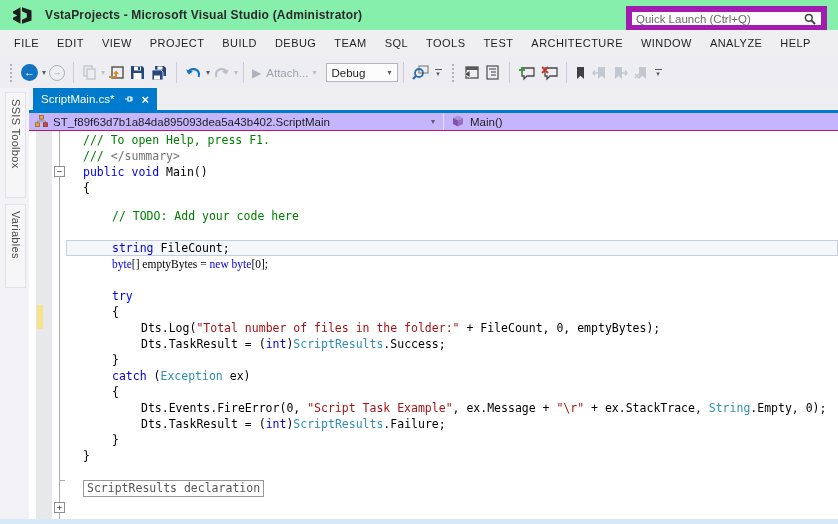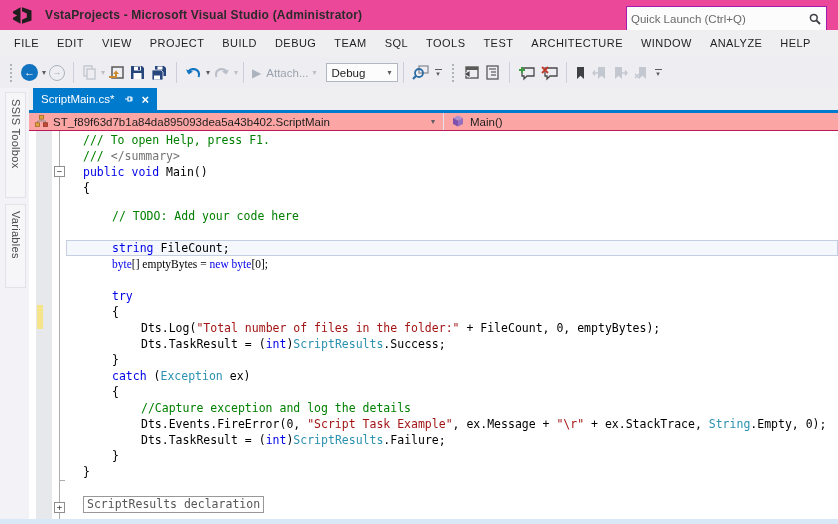--- a/index.html
+++ b/index.html
@@ -1,25 +1,25 @@
 <!DOCTYPE html>
 <html><head>
 <meta charset="utf-8">
 <style>
   html,body{margin:0;padding:0;}
   body{width:838px;height:524px;overflow:hidden;background:#fff;}
   .window{position:relative;width:838px;height:524px;background:#fff;
           font-family:"Liberation Sans",sans-serif;-webkit-font-smoothing:antialiased;}
 
   
-  .titlebar{position:absolute;left:0;top:0;right:0;height:30px;background:#ec4899;display:flex;align-items:center;}
+  .titlebar{position:absolute;left:0;top:0;right:0;height:30px;background:#86efac;display:flex;align-items:center;}
   .vslogo{margin-left:13px;display:flex;}
   .title{margin-left:13px;font-size:12px;font-weight:700;color:#2B2B2B;letter-spacing:.2px;}
   .quicklaunch{position:absolute;right:11px;top:6px;width:201px;height:25px;background:#FCFCFC;
-               border:1px solid #a21caf;display:flex;align-items:center;box-sizing:border-box;}
+               border:6px solid #a21caf;display:flex;align-items:center;box-sizing:border-box;}
   .quicklaunch input{flex:1;min-width:0;border:0;outline:0;background:transparent;
                font:11.5px "Liberation Sans",sans-serif;color:#333;padding:0 4px;}
   .quicklaunch input::placeholder{color:#6A6A6A;}
   .ql-icon{margin:0 5px 0 2px;display:flex;}
 
   
   .menubar{position:absolute;top:30px;left:0;right:0;height:27px;background:#EFEFF2;
            display:flex;align-items:center;padding-left:5px;}
   .menu-item{padding:0 9px;font-size:11px;color:#1E1E1E;letter-spacing:.45px;line-height:27px;}
 
@@ -56,21 +56,21 @@
 
   
   .tabstrip{position:absolute;top:88px;left:29px;right:0;height:22px;background:#EFEFF2;}
   .tab-underline{position:absolute;top:110px;left:29px;right:0;height:3px;background:#007ACC;}
   .doc-tab{position:absolute;left:33px;top:88px;height:22px;background:#007ACC;color:#fff;
            display:flex;align-items:center;padding:0 8px;font-size:11.5px;}
   .doc-tab .pin{margin-left:9px;display:flex;}
   .doc-tab .close{margin-left:8px;font-size:13px;line-height:13px;font-weight:700;color:#fff;}
 
   
-  .navbar{position:absolute;top:113px;left:29px;right:0;height:17px;background:#fca5a5;
+  .navbar{position:absolute;top:113px;left:29px;right:0;height:17px;background:#c4b5fd;
           border-bottom:6px solid #be185d;display:flex;box-sizing:content-box;}
   .nav-left{width:414px;display:flex;align-items:center;padding-left:6px;box-sizing:border-box;}
   .nav-left .txt{font-size:11.5px;color:#1E1E1E;margin-left:5px;white-space:nowrap;}
   .nav-left .caret{margin-left:auto;margin-right:8px;}
   .nav-div{width:1px;background:#E2E2E8;}
   .nav-right{flex:1;display:flex;align-items:center;padding-left:8px;}
   .nav-right .txt{font-size:11.5px;color:#1E1E1E;margin-left:6px;}
 
   
   .editor{position:absolute;top:131px;left:29px;right:0;bottom:0;background:#fff;}
@@ -351,21 +351,20 @@
         <div class="line hl" style="padding-left: 46px;"><span class="tk-k">string</span><span class="tk-p"> FileCount;</span></div>
         <div class="line" style="padding-left: 46px; font-family: Liberation Serif, serif;"><span class="tk-k">byte</span><span class="tk-p">[] emptyBytes = </span><span class="tk-k">new</span><span class="tk-p"> </span><span class="tk-k">byte</span><span class="tk-p">[0];</span></div>
         <div class="line" style="padding-left: 46px;"></div>
         <div class="line" style="padding-left: 46px;"><span class="tk-k">try</span></div>
         <div class="line" style="padding-left: 46px;"><span class="tk-p">{</span></div>
         <div class="line" style="padding-left: 75px;"><span class="tk-p">Dts.Log(</span><span class="tk-s">"Total number of files in the folder:"</span><span class="tk-p"> + FileCount, 0, emptyBytes);</span></div>
         <div class="line" style="padding-left: 75px;"><span class="tk-p">Dts.TaskResult = (</span><span class="tk-k">int</span><span class="tk-p">)</span><span class="tk-t">ScriptResults</span><span class="tk-p">.Success;</span></div>
         <div class="line" style="padding-left: 46px;"><span class="tk-p">}</span></div>
         <div class="line" style="padding-left: 46px;"><span class="tk-k">catch</span><span class="tk-p"> (</span><span class="tk-t">Exception</span><span class="tk-p"> ex)</span></div>
         <div class="line" style="padding-left: 46px;"><span class="tk-p">{</span></div>
-        <div class="line" style="padding-left: 75px;"><span class="tk-c">//Capture exception and log the details</span></div>
         <div class="line" style="padding-left: 75px;"><span class="tk-p">Dts.Events.FireError(0, </span><span class="tk-s">"Script Task Example"</span><span class="tk-p">, ex.Message + </span><span class="tk-s">"\r"</span><span class="tk-p"> + ex.StackTrace, </span><span class="tk-t">String</span><span class="tk-p">.Empty, 0);</span></div>
         <div class="line" style="padding-left: 75px;"><span class="tk-p">Dts.TaskResult = (</span><span class="tk-k">int</span><span class="tk-p">)</span><span class="tk-t">ScriptResults</span><span class="tk-p">.Failure;</span></div>
         <div class="line" style="padding-left: 46px;"><span class="tk-p">}</span></div>
         <div class="line" style="padding-left: 17px;"><span class="tk-p">}</span></div>
         <div class="line" style="padding-left: 17px;"></div>
         <div class="line" style="padding-left: 17px;"><span class="region">ScriptResults declaration</span></div>
       </div>
     <div></div>
   <div class="fold" style="top: 35px;">−</div>
       <div class="fold" style="top: 371px;">+</div>

